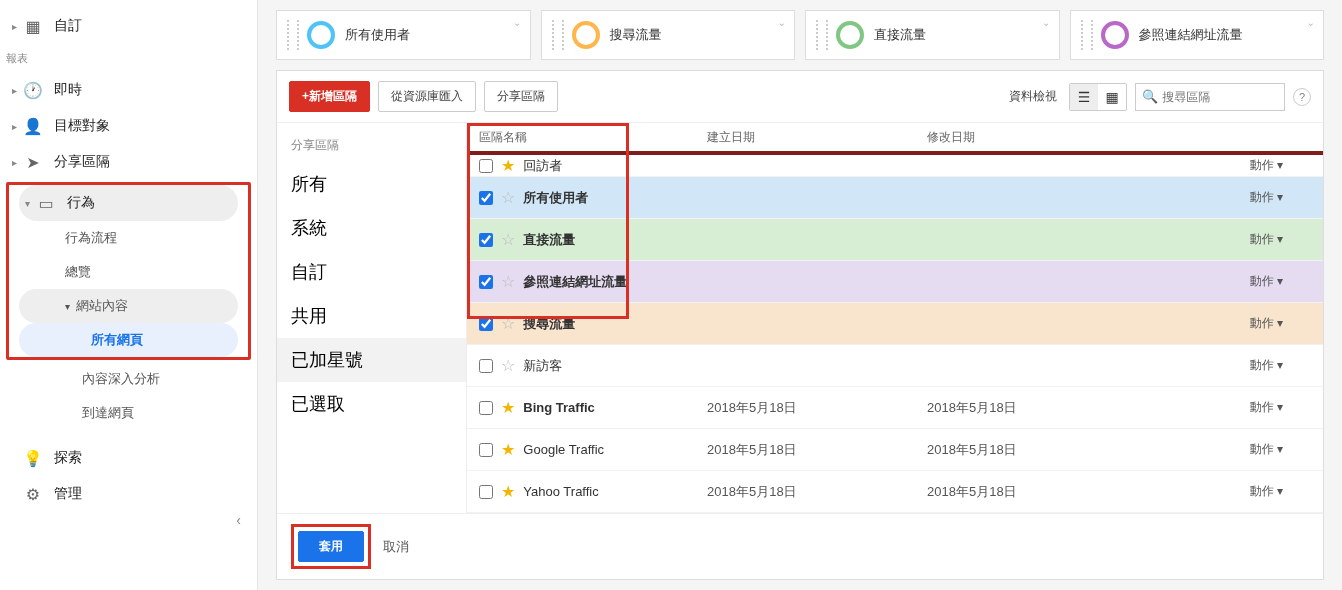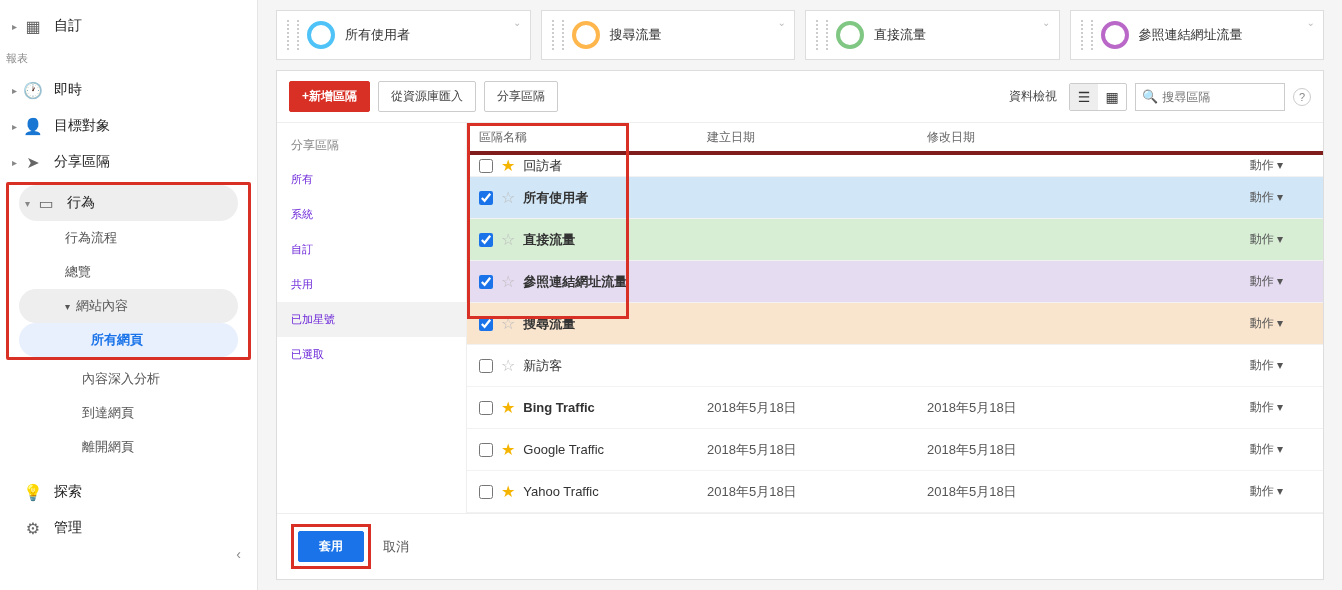--- a/index.html
+++ b/index.html
@@ -31,21 +31,21 @@
 .view-label { font-size: 12px; color: #444; margin-right: 4px; }
 .view-toggle { display: flex; border: 1px solid #ccc; border-radius: 2px; overflow: hidden; }
 .view-toggle div { width: 28px; height: 26px; display: flex; align-items: center; justify-content: center; cursor: pointer; font-size: 14px; }
 .view-toggle .active { background: #eee; }
 .search-box { border: 1px solid #ccc; height: 28px; width: 150px; display: flex; align-items: center; padding: 0 6px; color: #888; }
 .search-box input { border: none; outline: none; width: 100%; font-size: 12px; background: transparent; }
 .help { width: 18px; height: 18px; border-radius: 50%; border: 1px solid #ccc; color: #888; font-size: 11px; display: flex; align-items: center; justify-content: center; cursor: pointer; }
 .content-area { display: flex; flex: 1; overflow: hidden; position: relative; }
 .filter-col { width: 190px; border-right: 1px solid #eee; padding-top: 6px; }
 .filter-head { font-size: 12px; color: #888; padding: 8px 14px; }
-.filter-item { padding: 10px 14px; font-size: 11px; color: #6d28d9; cursor: pointer; }
+.filter-item { padding: 10px 14px; font-size: 18px; color: #000000; cursor: pointer; }
 .filter-item.active { background: #f2f2f2; }
 .table-col { flex: 1; display: flex; flex-direction: column; overflow: hidden; }
 .thead { display: flex; border-bottom: 4px solid #7f1d1d; font-size: 12px; color: #666; height: 32px; align-items: center; }
 .col-name { flex: 0 0 240px; padding-left: 12px; }
 .col-date { flex: 0 0 220px; }
 .col-mod { flex: 0 0 210px; }
 .col-act { flex: 1; text-align: right; padding-right: 40px; }
 .tbody { overflow-y: auto; flex: 1; }
 .row { display: flex; align-items: center; height: 42px; border-bottom: 1px solid #f2f2f2; font-size: 13px; }
 .row.partial { height: 22px; overflow: hidden; }
@@ -102,21 +102,20 @@
       <div class="side-sub">行為流程</div>
       <div class="side-sub">總覽</div>
       <div class="side-sub active-parent">
         <span style="margin-right:6px;font-size:10px;">▾</span>
         <span>網站內容</span>
       </div>
       <div class="side-sub active sub3">所有網頁</div>
     </div>
     <div class="side-sub sub3">內容深入分析</div>
     <div class="side-sub sub3">到達網頁</div>
-    <div class="side-sub sub3">離開網頁</div>
 
     <div style="height:10px"></div>
     <div class="side-item">
       <span class="caret"></span>
       <span class="icon">💡</span>
       <span>探索</span>
     </div>
     <div class="side-item">
       <span class="caret"></span>
       <span class="icon">⚙</span>

